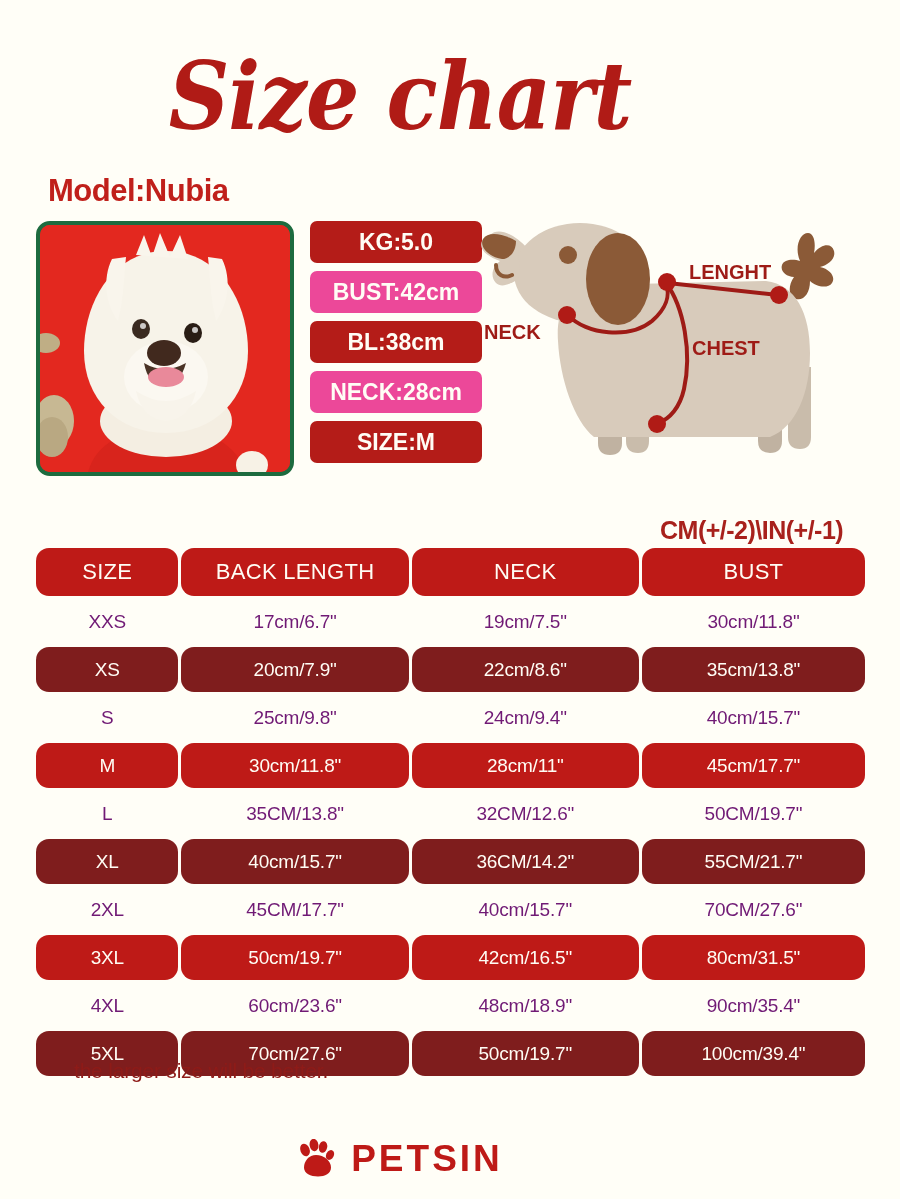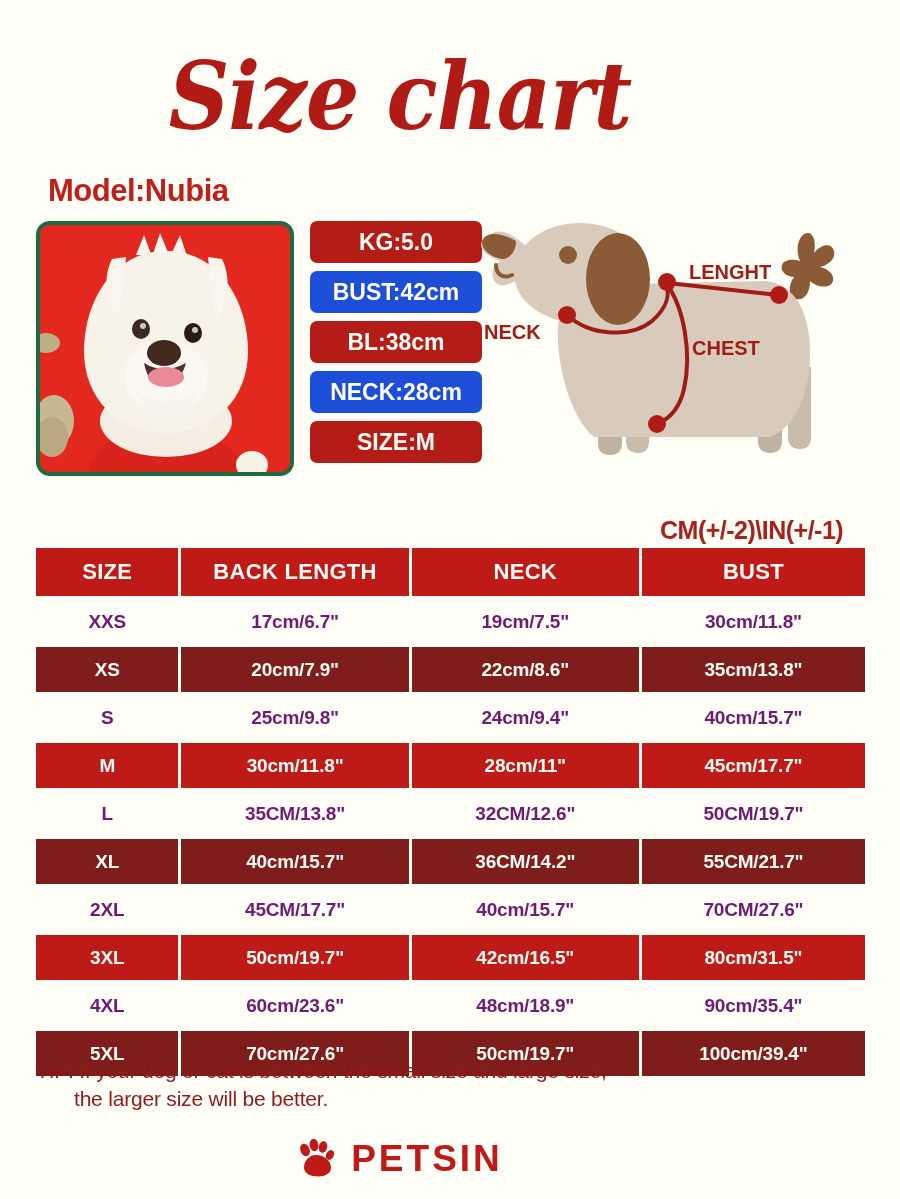--- a/index.html
+++ b/index.html
@@ -78,21 +78,21 @@
     border-radius: 7px;
     display: flex;
     align-items: center;
     justify-content: center;
     color: #FFFDF5;
     font-size: 23px;
     font-weight: bold;
     letter-spacing: 0px;
   }
   .badge.red { background: #B41C18; text-align: right; }
-  .badge.green { background: #1d4ed8; }
+  .badge.green { background: #ec4899; }
 
   
   .diagram { position: absolute; left: 470px; top: 30px; width: 390px; height: 290px; }
   .diagram svg { display: block; }
   .tolerance {
     position: absolute;
     left: 660px;
     top: 516px;
     font-size: 25px;
     font-weight: bold;
@@ -102,22 +102,23 @@
 
   
   .table { position: absolute; left: 36px; top: 548px; width: 829px; }
   .trow { display: flex; gap: 3px; margin-bottom: 3px; height: 45px; }
   .trow.header { height: 48px; }
   .cell {
     display: flex;
     align-items: center;
     justify-content: center;
     font-size: 19px;
-    font-weight: bold;
+    font-weight: normal;
     letter-spacing: -0.2px;
+    border-radius: 13px;
   }
   .c0 { width: 143px; }
   .c1 { width: 228px; }
   .c2 { width: 228px; }
   .c3 { width: 224px; }
 
   .trow.header .cell { background: #BE1A17; color: #FFFDF5; font-size: 22px; letter-spacing: 0.3px; }
   .trow.red .cell   { background: #BE1A17; color: #FFFDF5; }
   .trow.green .cell { background: #7f1d1d; color: #FFFDF5; }
   .trow.plain .cell { background: transparent; color: #701a75; }
@@ -335,21 +336,20 @@
         <div class="trow green">
           <div class="cell c0">5XL</div>
           <div class="cell c1">70cm/27.6"</div>
           <div class="cell c2">50cm/19.7"</div>
           <div class="cell c3">100cm/39.4"</div>
         </div>
       </div>
   </div>
 
   <div class="tip">
-    <span>TIP: If your dog or cat is between the small size and large size,</span>
     <span class="l2">the larger size will be better.</span>
   </div>
 
   <div class="footer">
     <svg width="42" height="40" viewBox="0 0 42 40">
       <ellipse cx="8" cy="11" rx="4.6" ry="6.4" transform="rotate(-22 8 11)" fill="#BE1A17"></ellipse>
       <ellipse cx="17" cy="6" rx="4.4" ry="6.2" transform="rotate(-8 17 6)" fill="#BE1A17"></ellipse>
       <ellipse cx="26" cy="8" rx="4.2" ry="5.8" transform="rotate(12 26 8)" fill="#BE1A17"></ellipse>
       <ellipse cx="33" cy="16" rx="3.8" ry="5.2" transform="rotate(28 33 16)" fill="#BE1A17"></ellipse>
       <path d="M19 16 C27 16 34 22 34 28.5 C34 34.5 28 37.5 21 37.5

